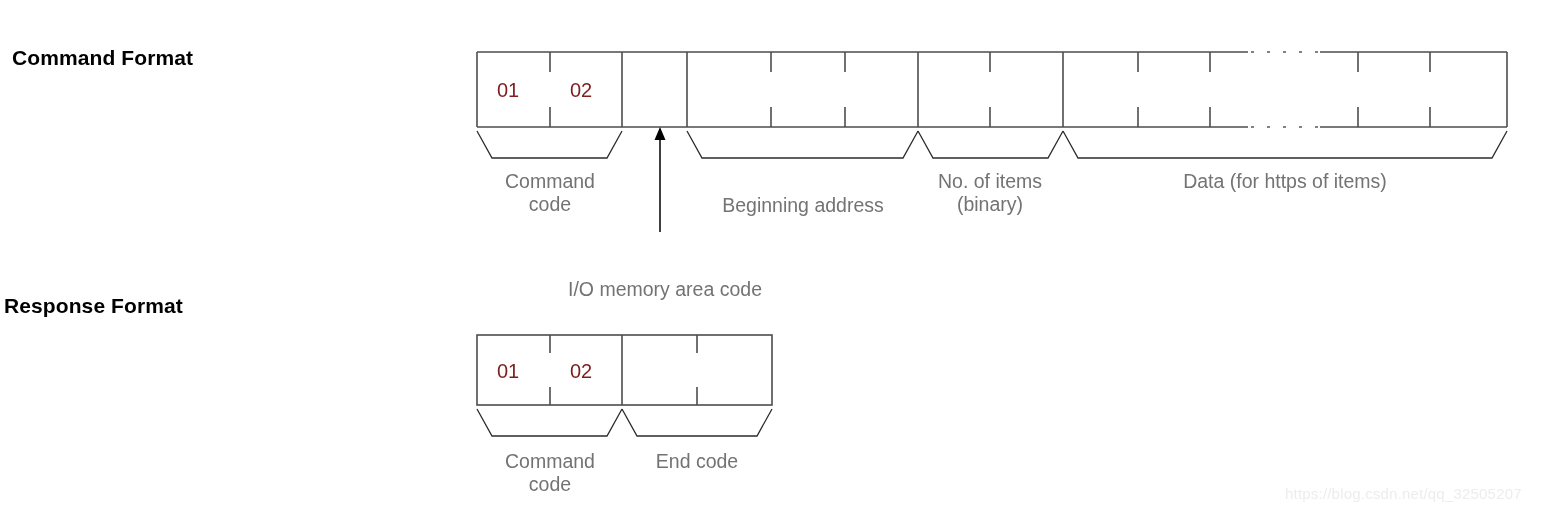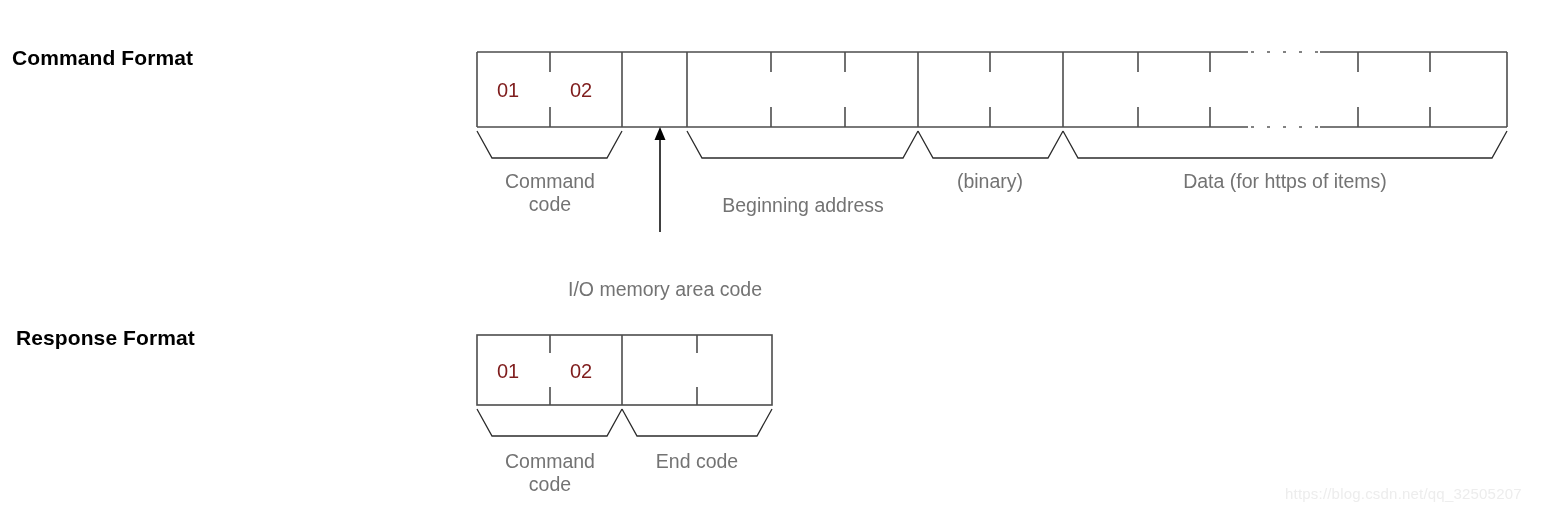--- a/index.html
+++ b/index.html
@@ -16,21 +16,21 @@
     overflow: hidden;
   }
   .section-title {
     position: absolute;
     font-size: 21px;
     font-weight: bold;
     letter-spacing: 0.1px;
     white-space: nowrap;
   }
   #command-format-title { left: 12px; top: 10px; margin-top: 36px; }
-  #response-format-title { left: 16px; top: 294px; margin-top: 32px; }
+  #response-format-title { left: 4px; top: 294px; }
 
   svg.diagram {
     position: absolute;
     left: 0;
     top: 0;
     width: 1542px;
     height: 514px;
   }
   .box-line {
     stroke: #4d4d4d;
@@ -185,20 +185,21 @@
 
 <div class="field-label" style="left:530px; top:234px; width:270px; text-align:center;margin-top:44px;">
   <div>I/O memory area code</div>
 </div>
 
 <div class="field-label" style="left:663px; top:170px; width:280px;margin-top:24px;">
   <div>Beginning address</div>
 </div>
 
 <div class="field-label" style="left:890px; top:170px; width:200px;">
+  <div>No. of items</div>
   <div>(binary)</div>
 </div>
 
 <div class="field-label" style="left:1085px; top:170px; width:400px;">
   <div>Data (for https of items)</div>
 </div>
 
 <div class="cell-value" style="left:497px; top:360px;">01</div>
 <div class="cell-value" style="left:570px; top:360px;">02</div>
 

